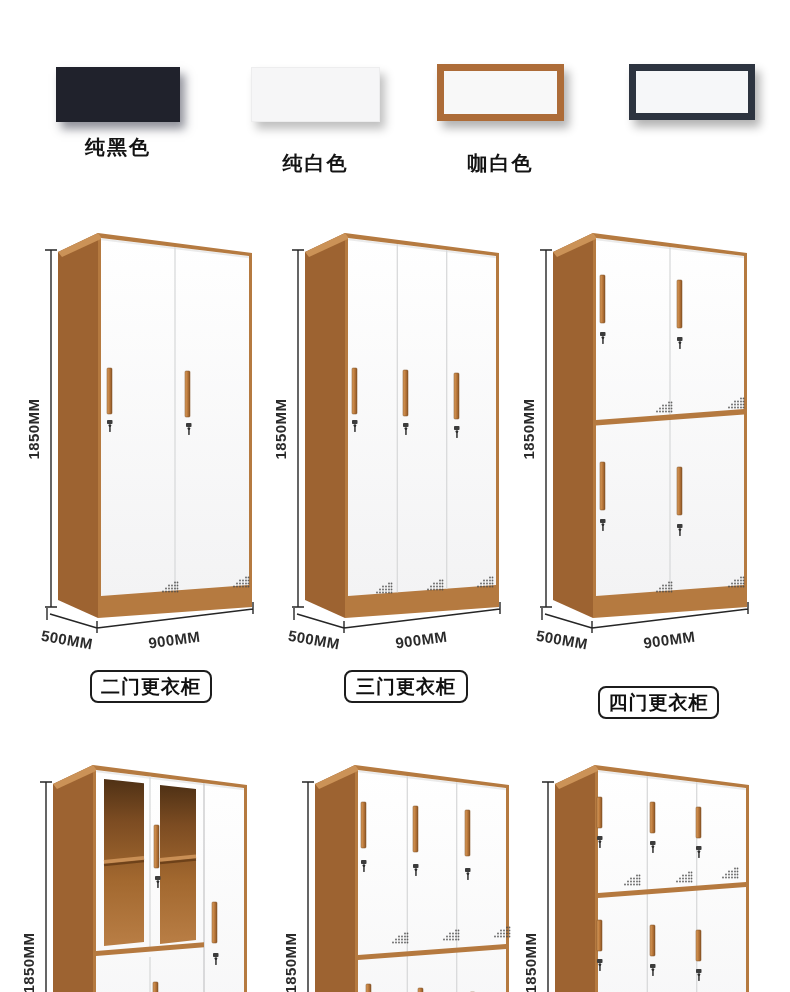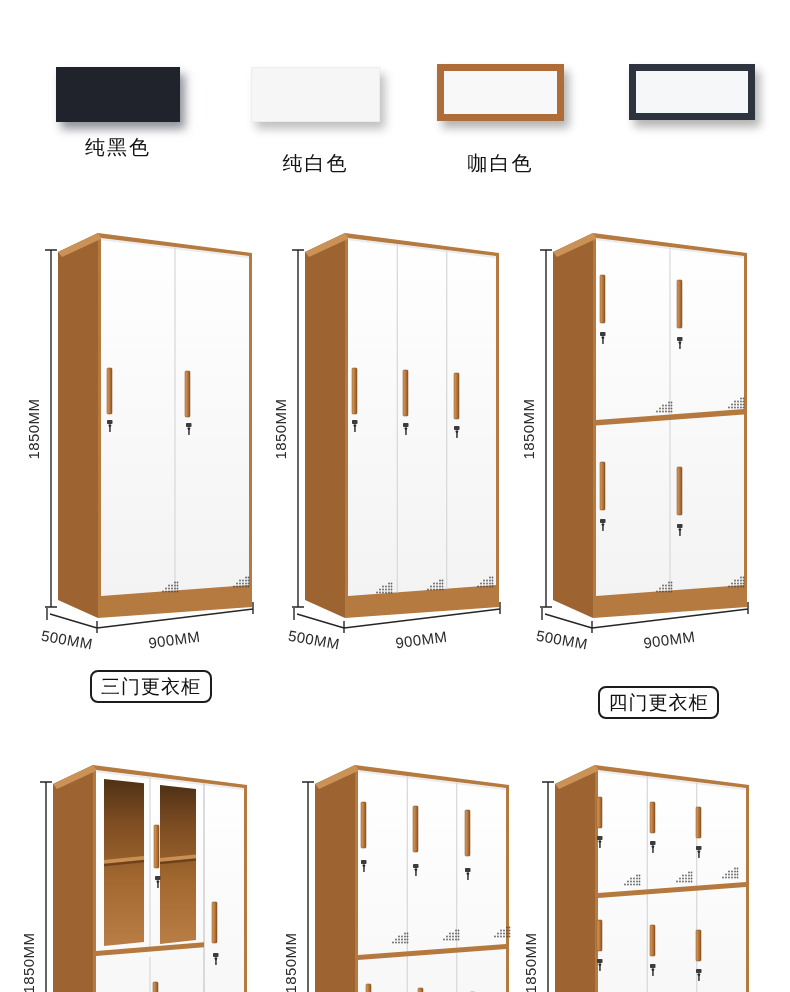--- a/index.html
+++ b/index.html
@@ -1,18 +1,18 @@
 <!DOCTYPE html>
 <html><head>
 <meta charset="utf-8">
 <style>
   html,body{margin:0;padding:0;}
   body{width:790px;height:992px;overflow:hidden;background:#ffffff;
        font-family:"Liberation Sans", sans-serif;position:relative;}
-  .page{position:absolute;inset:0;width:790px;height:992px;overflow:hidden;}
+  .page{position:absolute;inset:0;width:790px;height:992px;overflow:hidden;font-weight:bold;}
   
   .swatch{position:absolute;box-sizing:border-box;}
   .swatch-black{left:56px;top:67px;width:124px;height:55px;background:#20222c;
       box-shadow:5px 7px 9px rgba(35,38,55,.50);}
   .swatch-white{left:251px;top:67px;width:129px;height:55px;background:#f6f6f7;
       border:1px solid #ededee;box-shadow:5px 7px 9px rgba(0,0,0,.25);}
   .swatch-coffee{left:437px;top:64px;width:127px;height:57px;background:#f8f8f8;
       border:7px solid #ad6c38;box-shadow:5px 7px 9px rgba(0,0,0,.30);}
   .swatch-gray{left:629px;top:64px;width:126px;height:56px;background:#f6f7f9;
       border:7px solid #2d3440;box-shadow:5px 7px 9px rgba(0,0,0,.30);}
@@ -158,21 +158,22 @@
       <use href="#vent" x="208" y="354"></use>
     <g>
       <path class="dimline" d="M20,28 H32 M26,28 V385 M20,385 H32"></path>
       <path class="dimline" d="M22,386 V398 M25,392 L72,406 M72,399 V411 M72,406 L228,387 M228,380 V392"></path>
     </g>
     <text class="dim" text-anchor="middle" transform="translate(14,207) rotate(-90)">1850MM</text>
     <text class="dim" text-anchor="middle" transform="translate(41,423) rotate(10)">500MM</text>
     <text class="dim" text-anchor="middle" transform="translate(150,423) rotate(-7.5)">900MM</text>
   </svg>
 
-  <div class="badge badge1">三门更衣柜</div>
+  <div class="badge badge1">二门更衣柜</div>
+  <div class="badge badge2">三门更衣柜</div>
   <div class="badge badge3">四门更衣柜</div>
 
   <svg class="cab" style="left:20px;top:754px" viewBox="0 0 250 430">
     <use href="#carcass"></use>
     <path class="seam-strong" d="M184,29.1 L184,366"></path>
     <path class="seam" d="M130,22.6 L130,197 M130,203 L130,370"></path>
     <polygon class="band" points="76,197 184,188.2 184,193.2 76,202"></polygon>
     <polygon points="84,25 124,29.3 124,188 84,192" fill="url(#gGlass)"></polygon>
     <polygon points="140,31 176,34.9 176,186 140,190" fill="url(#gGlass)"></polygon>
     <path d="M84,108 L124,104" stroke="#c98f55" stroke-width="4"></path>

